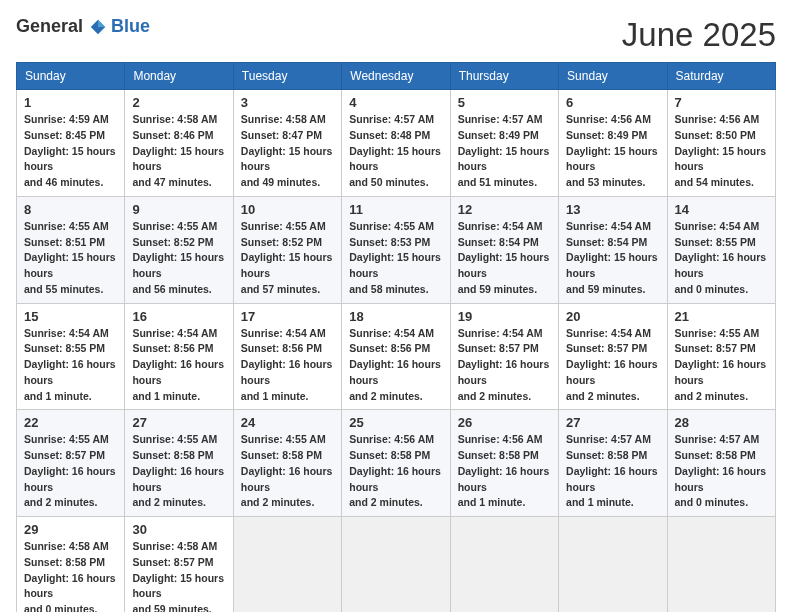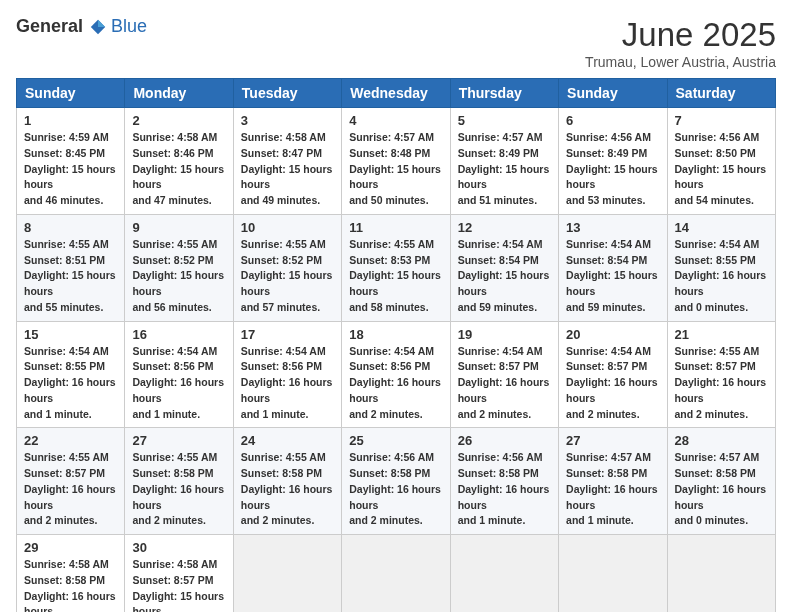--- a/index.html
+++ b/index.html
@@ -21,21 +21,21 @@
       align-items: center;
       gap: 4px;
     }
     .logo-text-general {
       font-size: 18px;
       font-weight: bold;
       color: #333;
     }
     .logo-text-blue {
       font-size: 18px;
-      font-weight: normal;
+      font-weight: bold;
       color: #2a6db5;
     }
     .logo-icon {
       width: 18px;
       height: 18px;
       margin-left: 2px;
     }
     .title-area {
       text-align: right;
     }
@@ -49,22 +49,22 @@
       color: #555;
     }
     .calendar {
       width: 100%;
       border-collapse: collapse;
       border: 1px solid #ccc;
     }
     .calendar th {
       background-color: #2a6db5;
       color: #fff;
-      font-size: 14px;
-      font-weight: bold;
+      font-size: 12px;
+      font-weight: normal;
       text-align: left;
       padding: 6px 8px;
       border: 1px solid #2060a0;
     }
     .calendar td {
       vertical-align: top;
       padding: 5px 7px;
       border: 1px solid #ccc;
       font-size: 10.5px;
       color: #333;
@@ -97,21 +97,20 @@
   <div class="logo">
     <span class="logo-text-general">General</span>
     <svg class="logo-icon" viewBox="0 0 20 20" xmlns="http://www.w3.org/2000/svg">
       <polygon points="10,2 18,10 10,18 2,10" fill="#2a6db5"></polygon>
       <polygon points="10,2 18,10 10,10" fill="#4a9fd5"></polygon>
     </svg>
     <span class="logo-text-blue">Blue</span>
   </div>
   <div class="title-area">
     <div class="month-title">June 2025</div>
-    <div class="location-subtitle">Trumau, Lower Austria, Austria</div>
   </div>
 </div>
 
 <table class="calendar">
   <thead>
     <tr id="calendar-header-row">
     <th>Sunday</th>
         <th>Monday</th>
         <th>Tuesday</th>
         <th>Wednesday</th>

